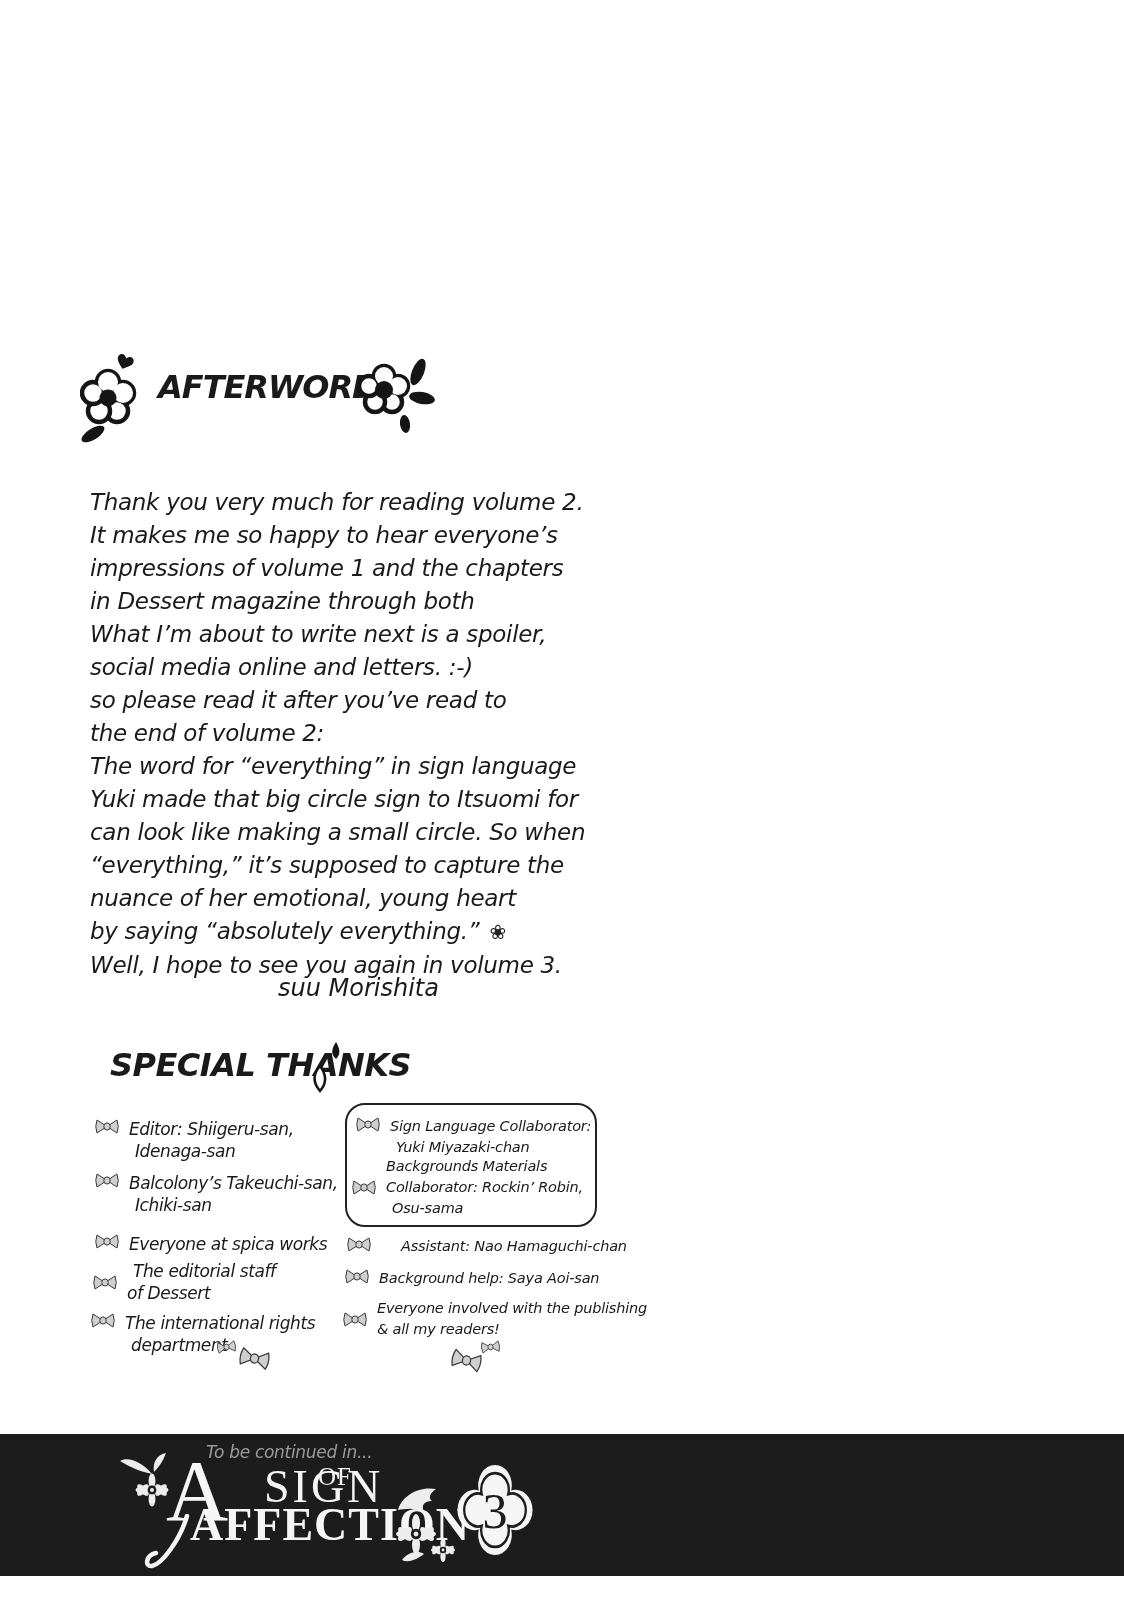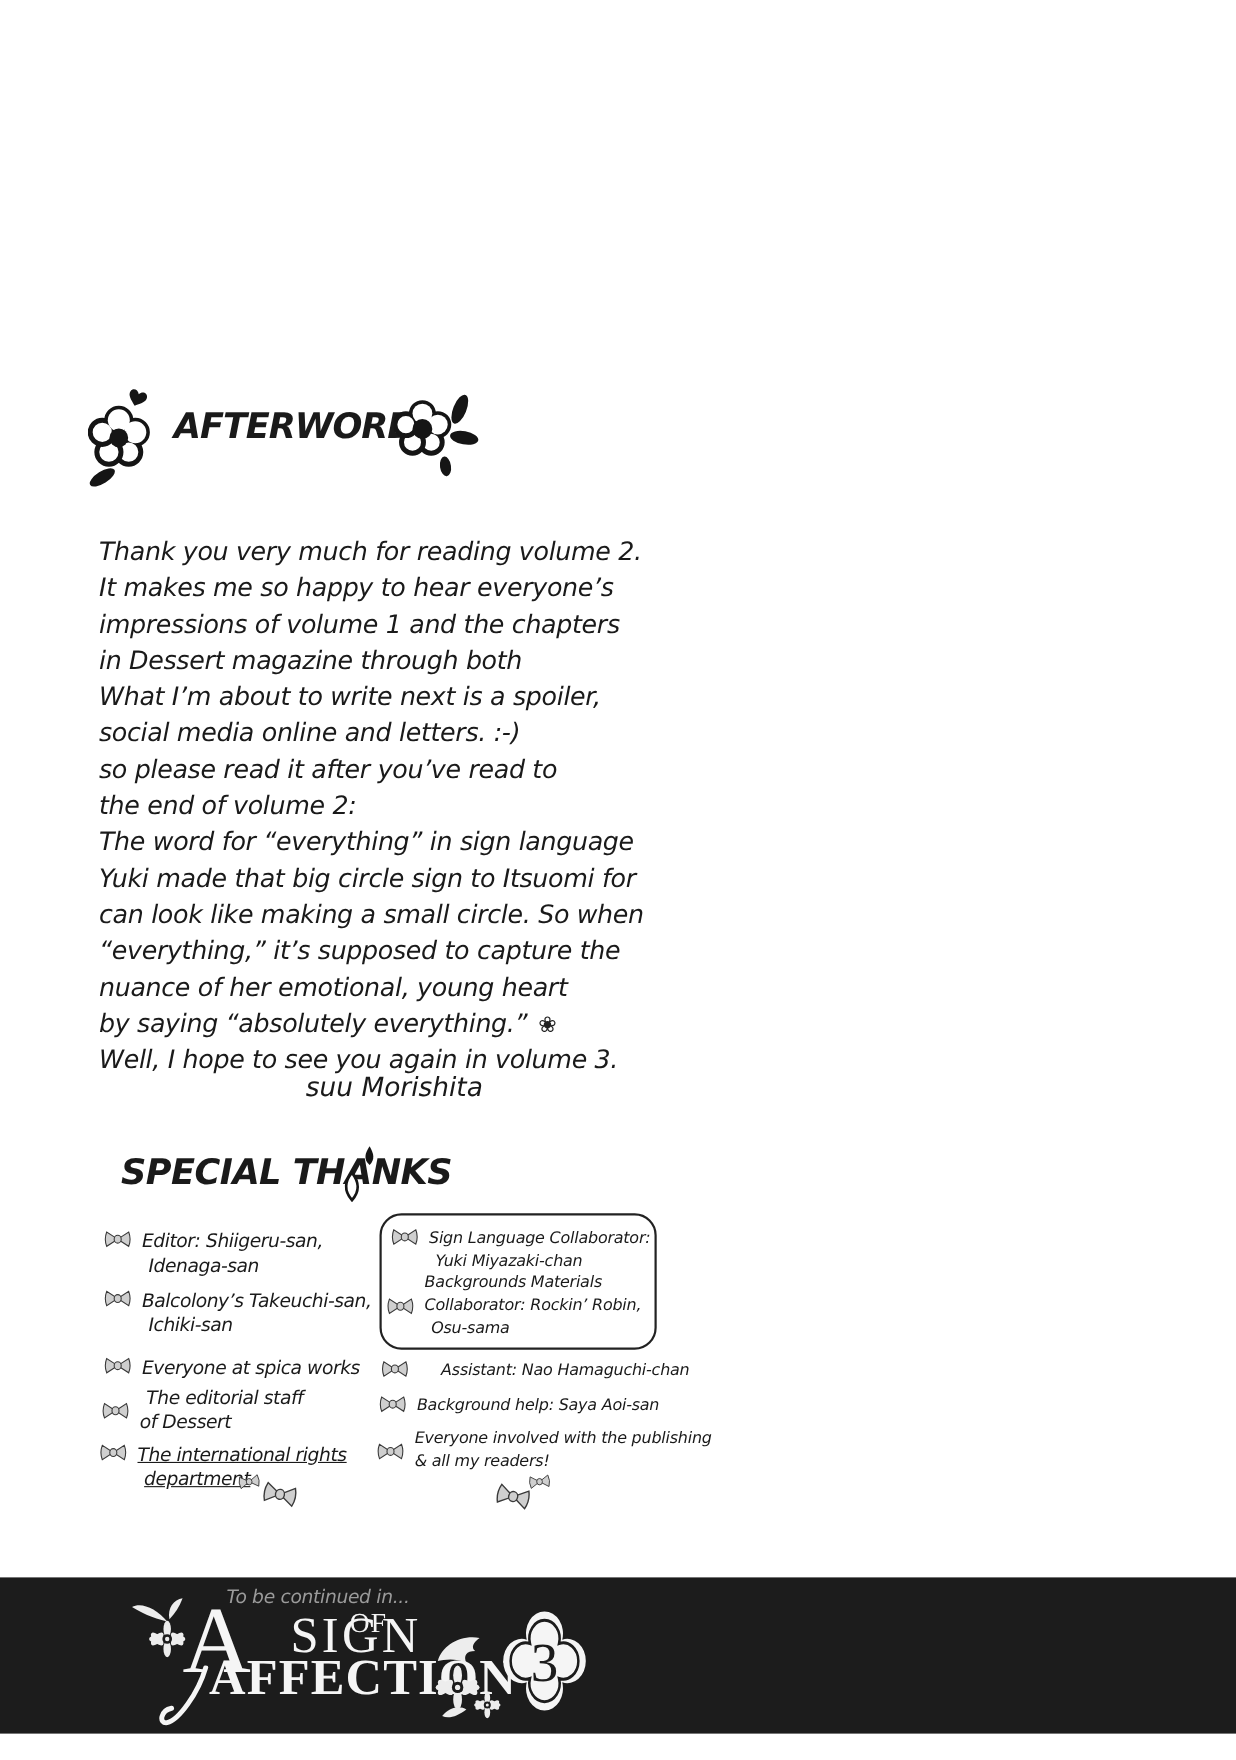--- a/index.html
+++ b/index.html
@@ -144,21 +144,21 @@
   <div class="titem lcol vcenter" style="left:92px;top:1260px;">
     <svg class="bow" viewBox="0 0 26 16">
       <path d="M13 8 L3 1.5 Q0.5 8 3 14.5 Z M13 8 L23 1.5 Q25.5 8 23 14.5 Z"></path>
         <ellipse cx="13" cy="8" rx="3.2" ry="3.6"></ellipse>
       </svg>
     <div class="txt">
         <div class="indent1">The editorial staff</div>
       <div>of Dessert</div>
       </div>
   </div>
-  <div class="titem lcol ttop" style="left:90px;top:1310px;text-decoration:underline;">
+  <div class="titem lcol ttop" style="left:90px;top:1310px;">
     <svg class="bow" viewBox="0 0 26 16">
       <path d="M13 8 L3 1.5 Q0.5 8 3 14.5 Z M13 8 L23 1.5 Q25.5 8 23 14.5 Z"></path>
         <ellipse cx="13" cy="8" rx="3.2" ry="3.6"></ellipse>
       </svg>
     <div class="txt">
         <div>The international rights</div>
       <div class="indent1">department</div>
       </div>
   </div>
   <svg class="bow sm abs" style="left:216px;top:1340px;transform:rotate(-8deg);" viewBox="0 0 26 16">

